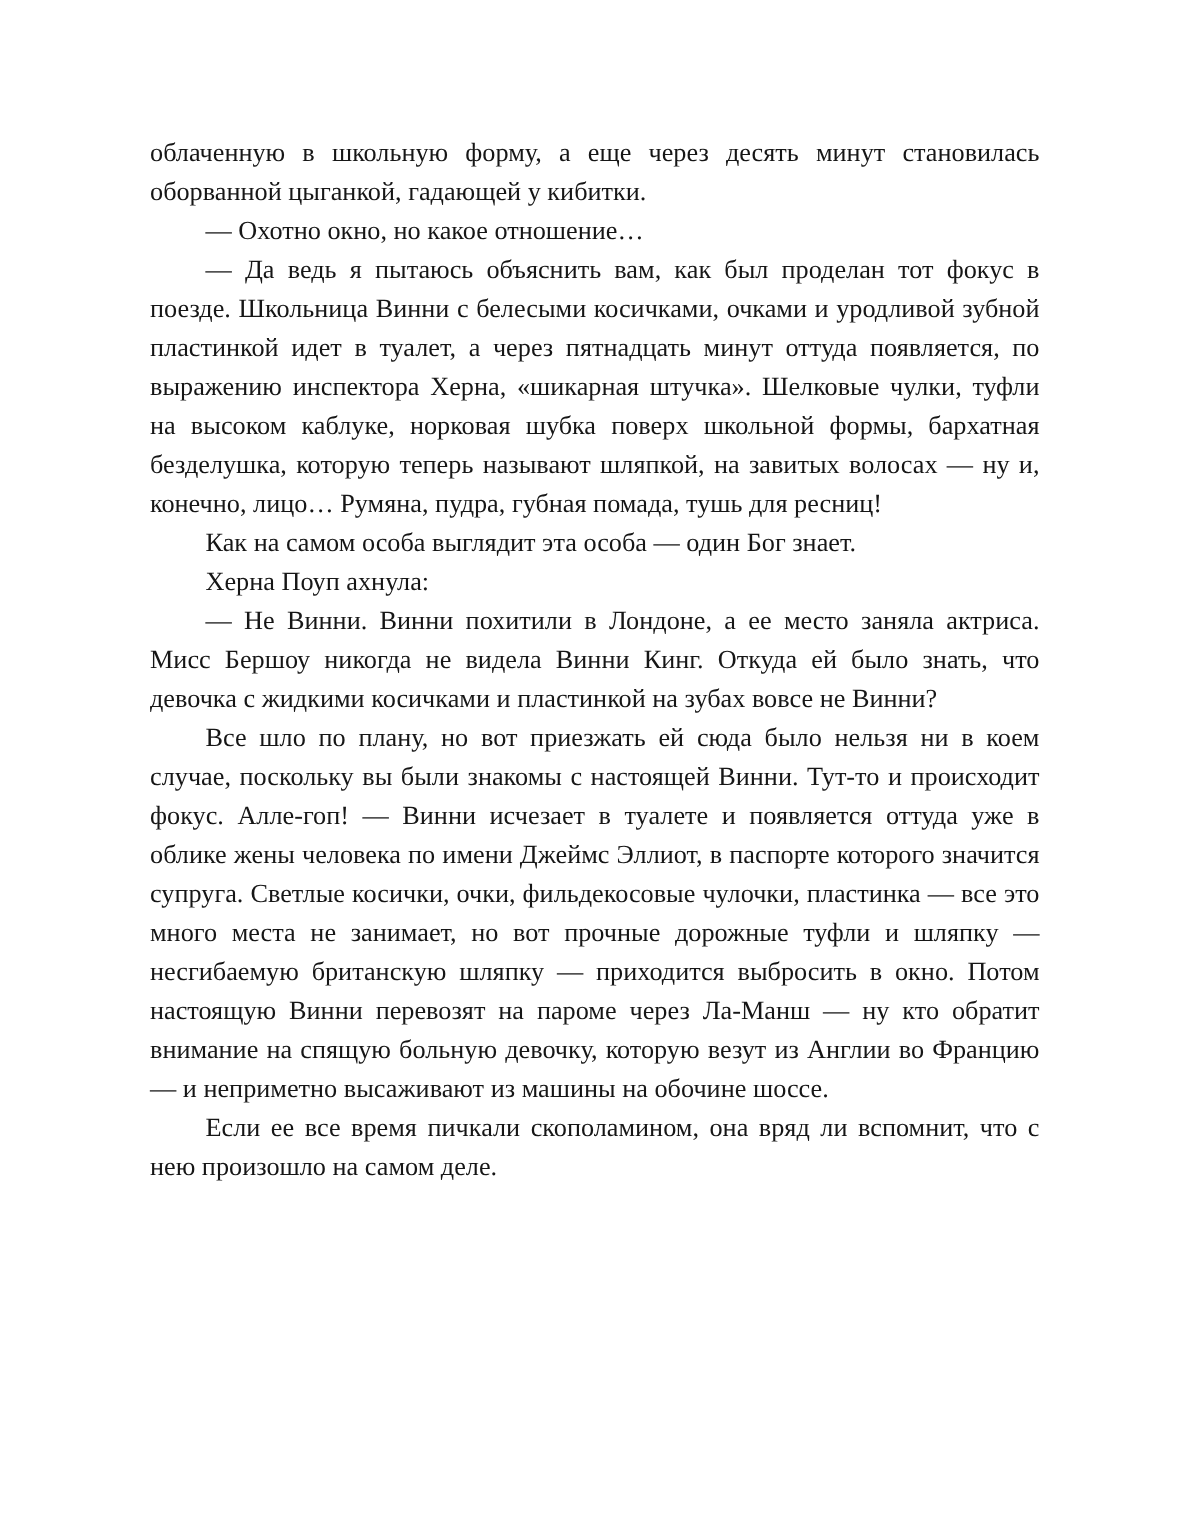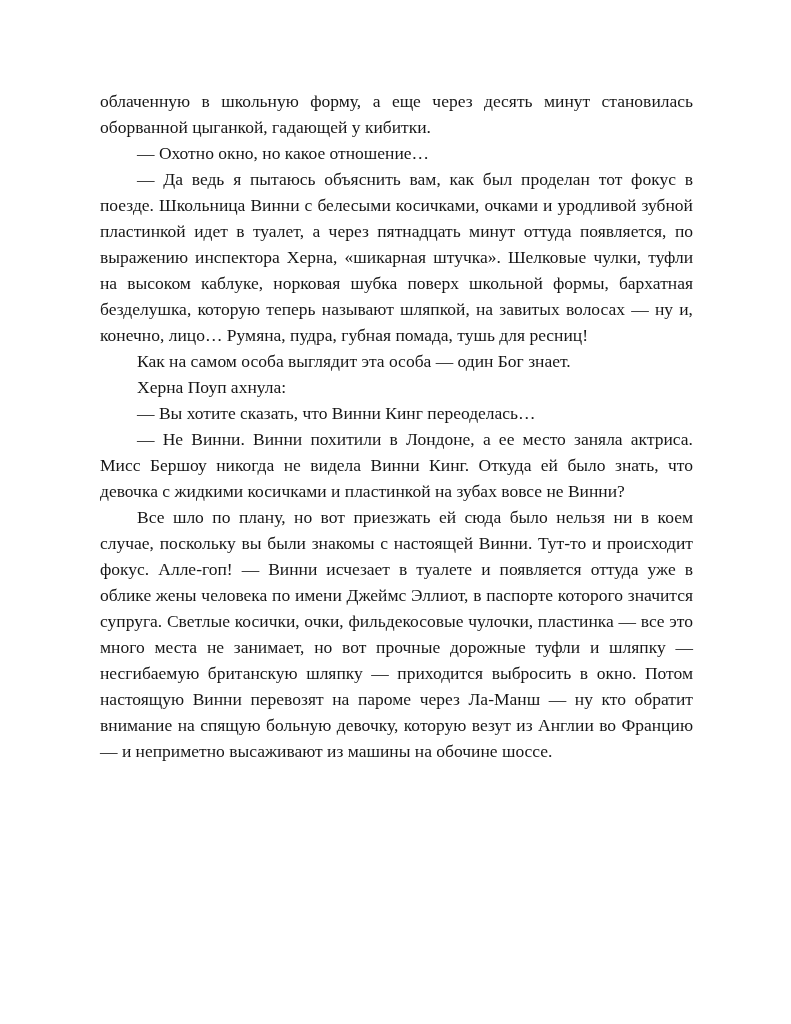--- a/index.html
+++ b/index.html
@@ -45,17 +45,17 @@
 </head>
 <body>
 
 <div class="book-page">
   <div class="text-block">
       <p class="no-indent">облаченную в школьную форму, а еще через десять минут становилась оборванной цыганкой, гадающей у кибитки.</p>
       <p class="">— Охотно окно, но какое отношение…</p>
       <p class="">— Да ведь я пытаюсь объяснить вам, как был проделан тот фокус в поезде. Школьница Винни с белесыми косичками, очками и уродливой зубной пластинкой идет в туалет, а через пятнадцать минут оттуда появляется, по выражению инспектора Херна, «шикарная штучка». Шелковые чулки, туфли на высоком каблуке, норковая шубка поверх школьной формы, бархатная безделушка, которую теперь называют шляпкой, на завитых волосах — ну и, конечно, лицо… Румяна, пудра, губная помада, тушь для ресниц!</p>
       <p class="">Как на самом особа выглядит эта особа — один Бог знает.</p>
       <p class="">Херна Поуп ахнула:</p>
-      <p class="">— Вы хотите сказать, что Винни Кинг переоделась…</p>
       <p class="">— Не Винни. Винни похитили в Лондоне, а ее место заняла актриса. Мисс Бершоу никогда не видела Винни Кинг. Откуда ей было знать, что девочка с жидкими косичками и пластинкой на зубах вовсе не Винни?</p>
       <p class="">Все шло по плану, но вот приезжать ей сюда было нельзя ни в коем случае, поскольку вы были знакомы с настоящей Винни. Тут-то и происходит фокус. Алле-гоп! — Винни исчезает в туалете и появляется оттуда уже в облике жены человека по имени Джеймс Эллиот, в паспорте которого значится супруга. Светлые косички, очки, фильдекосовые чулочки, пластинка — все это много места не занимает, но вот прочные дорожные туфли и шляпку — несгибаемую британскую шляпку — приходится выбросить в окно. Потом настоящую Винни перевозят на пароме через Ла-Манш — ну кто обратит внимание на спящую больную девочку, которую везут из Англии во Францию — и неприметно высаживают из машины на обочине шоссе.</p>
+      <p class="">Если ее все время пичкали скополамином, она вряд ли вспомнит, что с нею произошло на самом деле.</p>
     </div>
 </div>
 
 </body></html>

